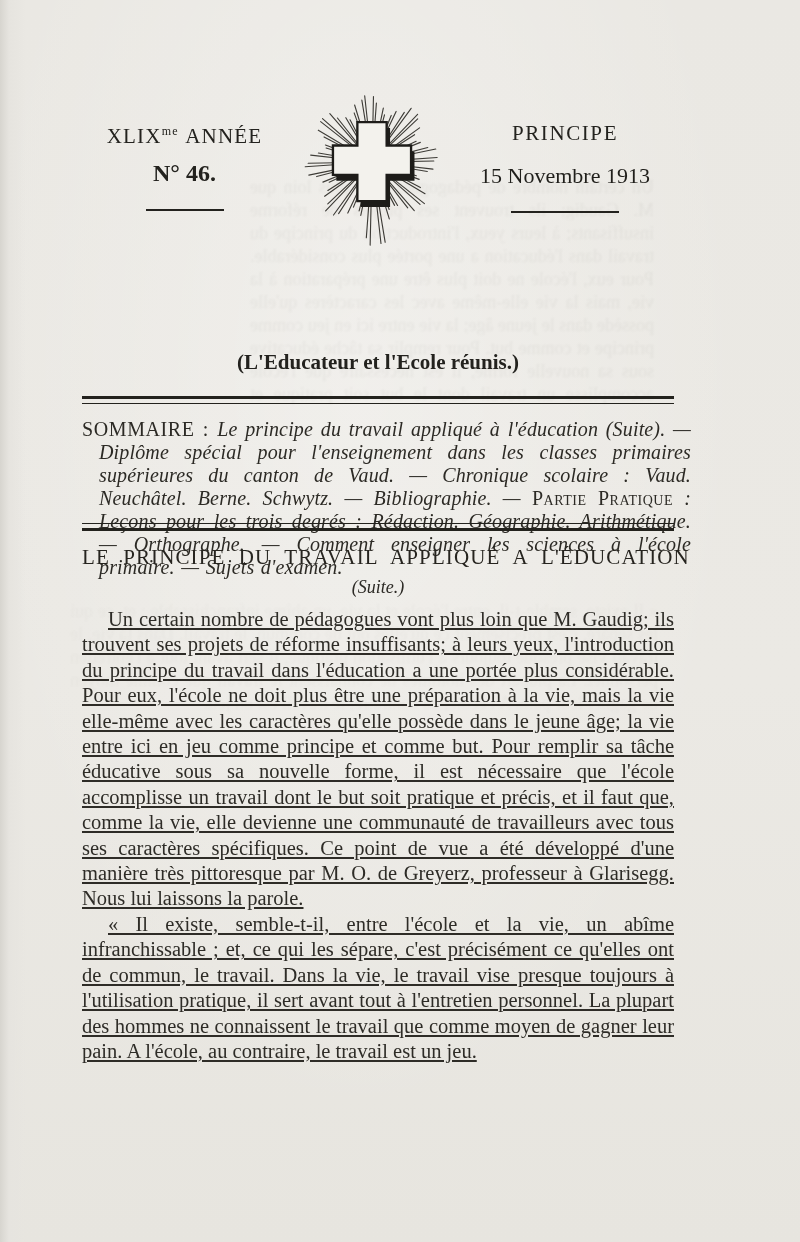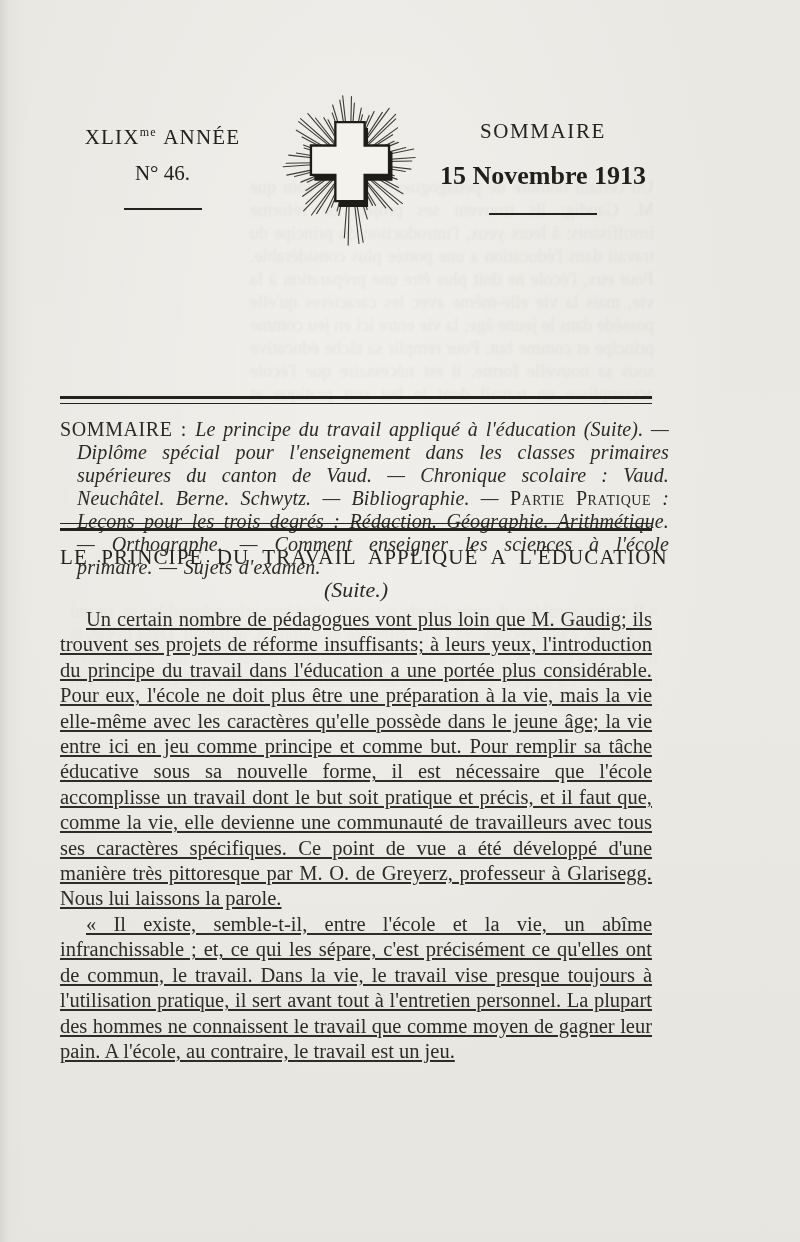--- a/index.html
+++ b/index.html
@@ -6,33 +6,33 @@
   .page {
     position:relative; width:800px; height:1242px; overflow:hidden;
     background:
       linear-gradient(90deg, #d7d5cf 0px, #e6e4df 9px, rgba(0,0,0,0) 26px),
       radial-gradient(ellipse at 45% 30%, rgba(255,255,255,0.30), rgba(0,0,0,0) 62%),
       linear-gradient(180deg, #eae8e3 0%, #ebe9e4 55%, #e7e5df 100%);
     background-color:#ebe9e4;
     font-family:"Liberation Serif","DejaVu Serif",serif;
     color:#2e2c27;
   }
-  .content { position:absolute; left:60px; top:0; width:592px; height:1242px; }
+  .content { position:absolute; left:82px; top:0; width:592px; height:1242px; }
 
   
   .header { position:absolute; top:84px; left:0; width:592px; height:166px;
             display:flex; align-items:center; justify-content:space-between; }
   .hdr-block { text-align:center; }
   .hdr-left  { flex:0 0 205px; }
   .hdr-right { flex:0 0 218px; }
   .annee { font-size:21px; letter-spacing:1.2px; color:#23221e; white-space:nowrap; }
   .annee sup { font-size:12px; }
-  .issue-no { font-size:21px; font-weight:normal; color:#23221e; margin-top:11px; }
+  .issue-no { font-size:24px; font-weight:bold; color:#23221e; margin-top:11px; }
   .city { font-size:21px; letter-spacing:1.6px; color:#23221e; }
-  .issue-date { font-size:26px; font-weight:bold; color:#201f1b; margin-top:17px; white-space:nowrap; }
+  .issue-date { font-size:22px; font-weight:normal; color:#201f1b; margin-top:17px; white-space:nowrap; }
   .mini-rule { height:0; border-top:2px solid #23221e; margin:22px auto 0; }
   .mini-rule.left { width:78px; }
   .mini-rule.right { width:108px; }
   .emblem-wrap { flex:0 0 162px; height:166px; }
 
   
   .masthead-title-wrap { position:absolute; top:238px; left:0; width:592px; }
   .masthead-text { font-family:"Liberation Serif","DejaVu Serif",serif;
                    font-weight:bold; font-size:114px; fill:#1d1c18; }
   .masthead-subtitle { position:absolute; top:350px; left:0; width:592px;
@@ -51,21 +51,21 @@
               letter-spacing:0.15px; word-spacing:1.4px;margin-top:8px; }
   .sommaire-label { font-style:normal; letter-spacing:0.6px; }
   .seg-italic { font-style:italic; }
   .seg-smallcaps { font-style:normal; font-variant:small-caps; letter-spacing:0.5px; }
 
   
   .article-title { position:absolute; top:545px; left:0; width:592px; text-align:left;
                    font-size:21px; letter-spacing:1.1px; word-spacing:7px; color:#26241f;
                    white-space:nowrap; }
   .article-subtitle { position:absolute; top:577px; left:0; width:592px; text-align:center;
-                      font-style:italic; font-size:22px; color:#2c2a25; }
+                      font-style:italic; font-size:18px; color:#2c2a25; }
   .article-body { position:absolute; top:607px; left:0; width:592px; }
   .article-body p { margin:0; font-size:20.5px; line-height:25.4px; text-align:justify;
                     text-indent:26px; color:#2e2c27; hyphens:auto;text-decoration:underline; -webkit-hyphens:auto; }
 
   
   .ghost { position:absolute; transform:scaleX(-1); pointer-events:none;
            font-size:18px; line-height:23px; text-align:justify; color:#5f5d55;
            filter:blur(1.1px); overflow:hidden; }
   .ghost-top { top:176px; left:250px; width:404px; height:228px; opacity:0.07; }
   .ghost-mid { top:600px; left:70px; width:588px; height:470px; opacity:0.035; }
@@ -157,26 +157,27 @@
               <line x1="104.2" y1="73.9" x2="138.1" y2="65.1"></line>
               <line x1="102.9" y1="75.5" x2="146.3" y2="66.6"></line>
               <line x1="101.6" y1="78.5" x2="147.7" y2="75.3"></line>
             </g>
           <path d="M67,42 h30 v24 h25 v30 h-25 v27 h-30 v-27 h-25 v-30 h25 z" transform="translate(2.5,3)" fill="#1d1c19"></path>
           <path d="M66,39 h30 v24 h25 v30 h-25 v27 h-30 v-27 h-25 v-30 h25 z" fill="#f3f2ed" stroke="#1d1c19" stroke-width="2.4"></path>
         </svg>
       </div>
 
       <div class="hdr-block hdr-right">
-        <div class="city">SOMMAIRE</div>
+        <div class="city">PRINCIPE</div>
         <div class="issue-date">15 Novembre 1913</div>
         <div class="mini-rule right"></div>
       </div>
     </div>
 
+    <div class="masthead-subtitle">(L'Educateur et l'Ecole réunis.)</div>
 
     <div class="rule-double-top"></div>
     <div class="sommaire"><span class="sommaire-label">SOMMAIRE : </span><span id="sommaire-text"><span class="seg-italic">Le principe du travail appliqué à l'éducation (Suite). — Diplôme spécial pour l'enseignement dans les classes primaires supérieures du canton de Vaud. — Chronique scolaire : Vaud. Neuchâtel. Berne. Schwytz. — Bibliographie. — </span><span class="seg-smallcaps">Partie Pratique</span><span class="seg-italic"> : Leçons pour les trois degrés : Rédaction. Géographie. Arithmétique. — Orthographe. — Comment enseigner les sciences à l'école primaire. — Sujets d'examen.</span></span></div>
     <div class="rule-double-bottom"></div>
 
     <div class="article-title">LE PRINCIPE DU TRAVAIL APPLIQUÉ A L'ÉDUCATION</div>
     <div class="article-subtitle">(Suite.)</div>
     <div class="article-body" id="article-body">
         <p>Un certain nombre de pédagogues vont plus loin que M. Gaudig; ils trouvent ses projets de réforme insuffisants; à leurs yeux, l'introduction du principe du travail dans l'éducation a une portée plus considérable. Pour eux, l'école ne doit plus être une préparation à la vie, mais la vie elle-même avec les caractères qu'elle possède dans le jeune âge; la vie entre ici en jeu comme principe et comme but. Pour remplir sa tâche éducative sous sa nouvelle forme, il est nécessaire que l'école accomplisse un travail dont le but soit pratique et précis, et il faut que, comme la vie, elle devienne une communauté de travailleurs avec tous ses caractères spécifiques. Ce point de vue a été développé d'une manière très pittoresque par M. O. de Greyerz, professeur à Glarisegg. Nous lui laissons la parole.</p>
         <p>« Il existe, semble-t-il, entre l'école et la vie, un abîme infranchissable ; et, ce qui les sépare, c'est précisément ce qu'elles ont de commun, le travail. Dans la vie, le travail vise presque toujours à l'utilisation pratique, il sert avant tout à l'entretien personnel. La plupart des hommes ne connaissent le travail que comme moyen de gagner leur pain. A l'école, au contraire, le travail est un jeu.</p>

